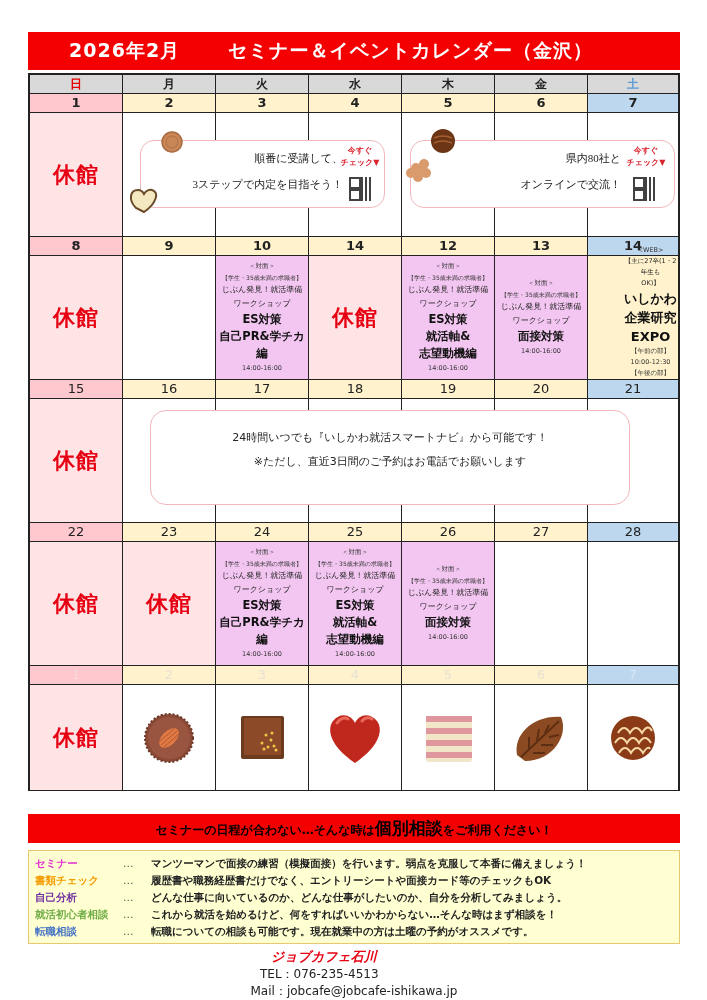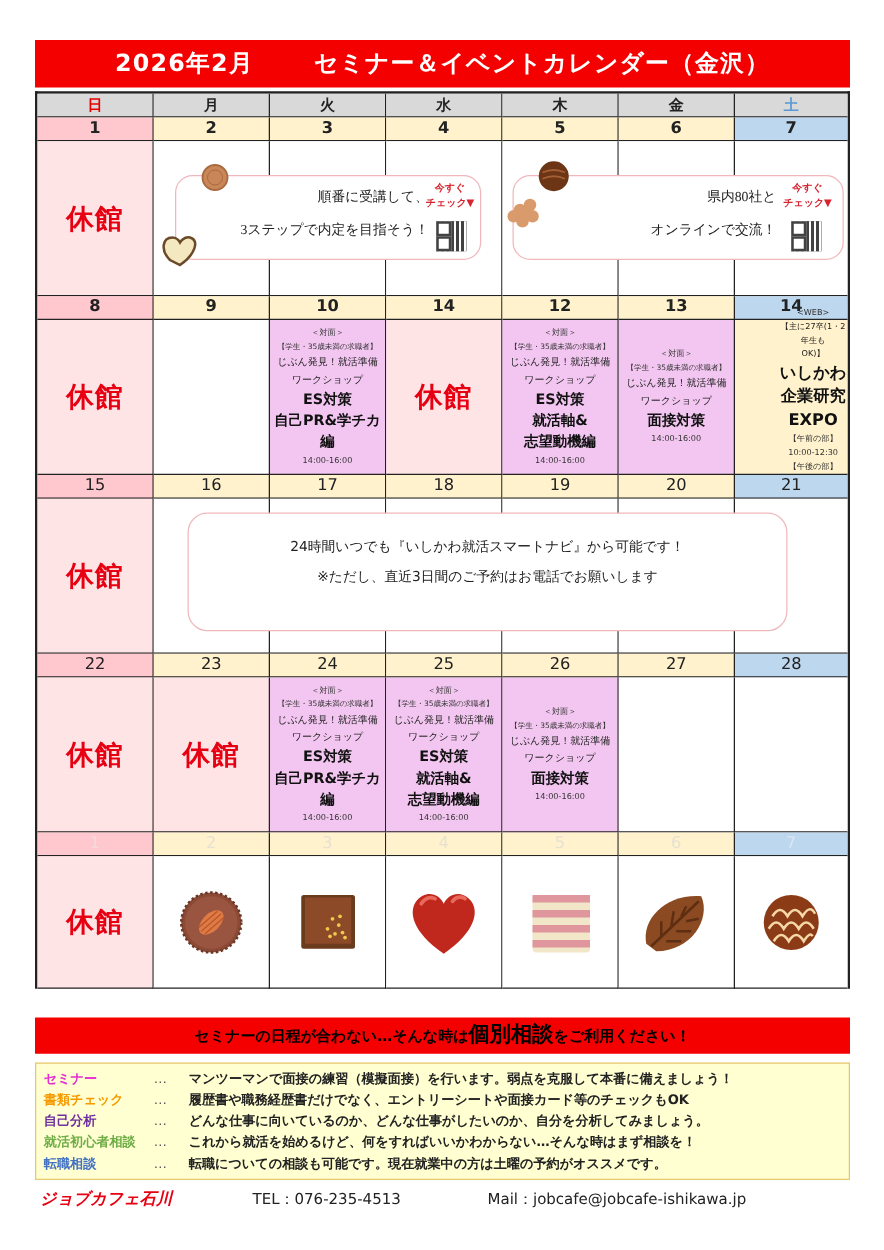--- a/index.html
+++ b/index.html
@@ -1,17 +1,17 @@
 <!DOCTYPE html>
 <html><head>
 <meta charset="utf-8">
 <style>
   * { box-sizing: border-box; margin: 0; padding: 0; }
   body { width: 707px; height: 1000px; background: #ffffff; font-family: "DejaVu Sans", sans-serif; position: relative; overflow: hidden; color: #222; }
-  .title-bar { position: absolute; left: 28px; top: 32px; width: 652px; height: 38px; background: #f50000; color: #fff; font-weight: bold; font-size: 19px; display: flex; align-items: center; padding-left: 64px; letter-spacing: 1px; }
+  .title-bar { position: absolute; left: 28px; top: 32px; width: 652px; height: 38px; background: #f50000; color: #fff; font-weight: bold; font-size: 19px; display: flex; align-items: center; padding-left: 41px; letter-spacing: 1px; }
   .title-bar .month { margin-right: 48px; }
   .cal { position: absolute; left: 28px; top: 73px; width: 652px; border: 2px solid #222; border-bottom: none; }
   .row { display: flex; }
   .cell { border-right: 1.5px solid #222; border-bottom: 1.5px solid #222; flex: 0 0 auto; position: relative; }
   .cell:last-child { border-right: none; }
   .c0 { width: 93px; } .c1 { width: 93px; } .c2 { width: 93px; } .c3 { width: 93px; } .c4 { width: 93px; } .c5 { width: 93px; } .c6 { width: 90px; }
   .dow { height: 19px; background: #d9d9d9; font-size: 12px; font-weight: bold; text-align: center; line-height: 18px; }
   .dow.sun { color: #e60000; } .dow.sat { color: #5b9bd5; }
   .dnum { height: 19px; font-size: 13px; font-weight: bold; text-align: center; line-height: 18px; background: #fff2cc; }
   .dnum.sun { background: #ffc7ce; } .dnum.sat { background: #bdd7ee; }
@@ -40,21 +40,21 @@
   .qr::before { left: 0; top: 0; } .qr::after { left: 0; bottom: 0; }
   .notice { position: absolute; left: 150px; top: 410px; width: 480px; height: 95px; background: #fff; border: 1px solid #f0b8bc; border-radius: 16px; z-index: 5; text-align: center; padding-top: 15px; }
   .notice div { font-size: 11px; line-height: 24px; color: #222; }
   .banner { position: absolute; left: 28px; top: 814px; width: 652px; height: 29px; background: #f50000; color: #000000; font-size: 12px; font-weight: bold; text-align: center; line-height: 29px; }
   .banner .big { font-size: 17px; }
   .legend { position: absolute; left: 28px; top: 850px; width: 652px; height: 94px; background: #ffffd1; border: 1px solid #e6c86e; padding: 4px 6px; }
   .legend-row { display: flex; font-size: 10.5px; line-height: 17px; font-weight: bold; }
   .legend-key { width: 88px; }
   .legend-dots { width: 28px; color: #555; font-weight: normal; }
   .legend-desc { color: #222; }
-  .footer { position: absolute; left: 28px; top: 948px; width: 652px; height: 22px; display: flex; align-items: center; font-size: 12px; }
+  .footer { position: absolute; left: 28px; top: 948px; width: 652px; height: 22px; display: flex; align-items: center; font-size: 12px; flex-direction: column; }
   .logo { color: #e60012; font-weight: bold; font-size: 13px; letter-spacing: 0px; font-style: italic; width: 170px; margin-left: 4px; }
   .tel { width: 188px; }
 </style>
 </head>
 <body>
 
 <div class="title-bar">
   <span class="month">2026年2月</span>
   <span>セミナー＆イベントカレンダー（金沢）</span>
 </div>

